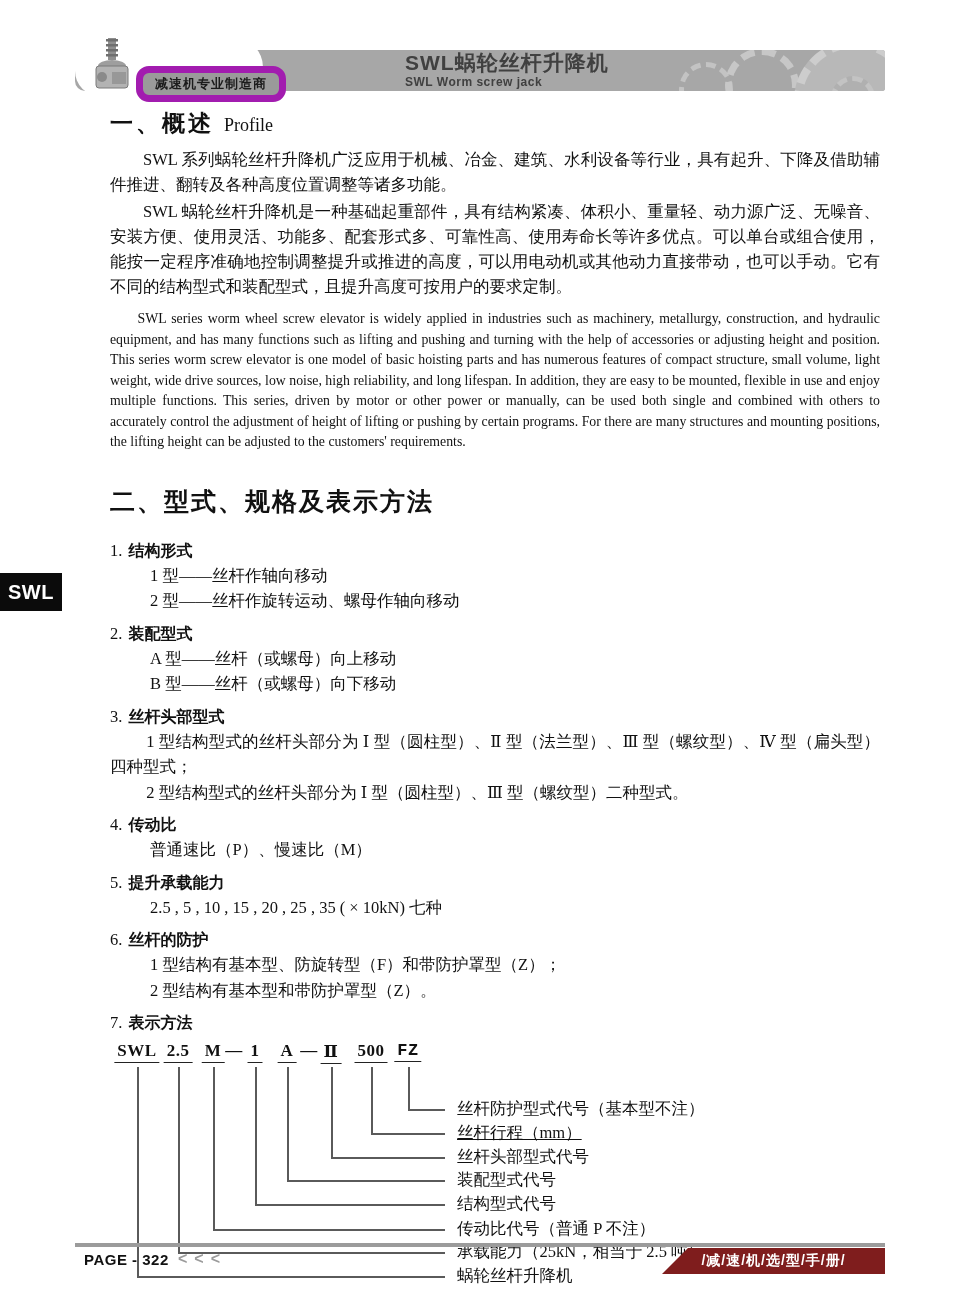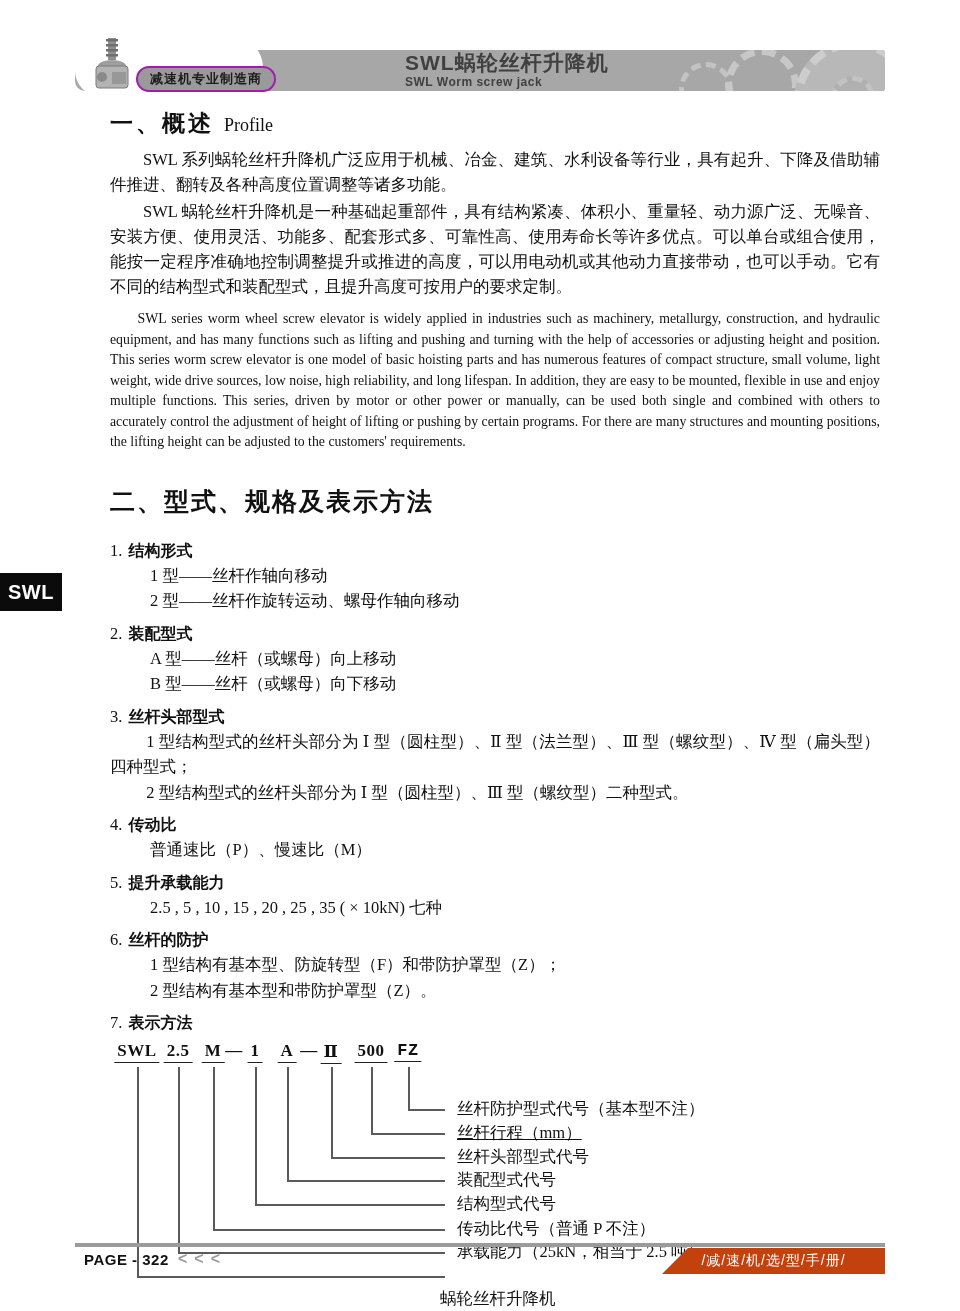--- a/index.html
+++ b/index.html
@@ -21,21 +21,21 @@
   .gear.g3{right:-30px;top:-10px;width:105px;height:105px;border:8px dashed #cdcdcd;background:#b8b8b8;}
   .gear.g4{right:10px;top:26px;width:34px;height:34px;border:5px dashed #c3c3c3;background:#b0b0b0;}
 
   .header-blob{
     position:absolute;left:75px;top:38px;width:188px;height:58px;
     background:#ffffff;border-radius:0 30px 30px 26px;
   }
   .logo-art{position:absolute;left:88px;top:36px;width:48px;height:60px;}
   .maker-pill{
     position:absolute;left:136px;top:66px;
-    background:#9a9a9a;border:2px solid #a21caf;border-radius:13px;
+    background:#9a9a9a;border:7px solid #a21caf;border-radius:13px;
     color:#1c1c1c;font-weight:bold;font-size:13px;letter-spacing:1px;
     padding:2px 12px;white-space:nowrap;
   }
   .band-titles{position:absolute;left:405px;top:51px;color:#404040;}
   .band-title-cn{font-size:21px;font-weight:bold;letter-spacing:1px;line-height:23px;}
   .band-title-en{font-size:12px;font-weight:bold;line-height:16px;letter-spacing:0.5px;}
 
   
   .side-tab{
     position:absolute;left:0;top:573px;width:62px;height:38px;background:#0b0b0b;
@@ -67,23 +67,23 @@
   .dline{position:absolute;background:#5a5a5a;}
   .dline.v{width:1.5px;}
   .dline.h{height:1.5px;}
   .dlabel{position:absolute;font-size:16.5px;line-height:22px;white-space:nowrap;}
 
   
   .footer-line{position:absolute;left:75px;top:1243px;width:810px;height:4px;background:#9b9b9b;}
   .footer-page{position:absolute;left:84px;top:1251px;font-weight:900;font-size:15px;letter-spacing:0.5px;}
   .footer-chevrons{position:absolute;left:178px;top:1250px;color:#9b9b9b;font-weight:bold;font-size:16px;letter-spacing:7px;}
   .footer-tab{
-    position:absolute;left:662px;top:1248px;width:223px;height:26px;background:#c2410c;
+    position:absolute;left:662px;top:1248px;width:223px;height:26px;background:#7f1d1d;
     color:#fff;display:flex;align-items:center;justify-content:center;
-    font-weight:normal;font-size:14px;letter-spacing:1px;
+    font-weight:bold;font-size:14px;letter-spacing:1px;
     clip-path:polygon(26px 0,100% 0,100% 100%,0 100%);
   }
 </style>
 </head>
 <body>
 
 <div class="header-band">
   <div class="gear g1"></div>
   <div class="gear g2"></div>
   <div class="gear g3"></div>
@@ -169,21 +169,21 @@
         <span class="code-token" style="left: 124px;">—</span>
         <span class="code-token u" style="left: 145px;">1</span>
         <span class="code-token u" style="left: 177px;">A</span>
         <span class="code-token" style="left: 199px;">—</span>
         <span class="code-token u" style="left: 221px;">Ⅱ</span>
         <span class="code-token u" style="left: 261px;">500</span>
         <span class="code-token u" style="left: 298px; font-family: Liberation Mono, monospace;">FZ</span>
       </div>
   <div class="dline v" style="left: 27px; top: 28px; height: 209px;"></div>
       <div class="dline h" style="left: 27px; top: 237px; width: 308px;"></div>
-      <div class="dlabel" style="left: 330px; top: 226px; margin-top: 23px;">蜗轮丝杆升降机</div>
+      <div class="dlabel" style="left: 347px; top: 226px;">蜗轮丝杆升降机</div>
       <div class="dline v" style="left: 68px; top: 28px; height: 185px;"></div>
       <div class="dline h" style="left: 68px; top: 213px; width: 267px;"></div>
       <div class="dlabel" style="left: 347px; top: 202px;">承载能力（25kN，相当于 2.5 吨）</div>
       <div class="dline v" style="left: 103px; top: 28px; height: 162px;"></div>
       <div class="dline h" style="left: 103px; top: 190px; width: 232px;"></div>
       <div class="dlabel" style="left: 347px; top: 179px;">传动比代号（普通 P 不注）</div>
       <div class="dline v" style="left: 145px; top: 28px; height: 137px;"></div>
       <div class="dline h" style="left: 145px; top: 165px; width: 190px;"></div>
       <div class="dlabel" style="left: 347px; top: 154px;">结构型式代号</div>
       <div class="dline v" style="left: 177px; top: 28px; height: 113px;"></div>

